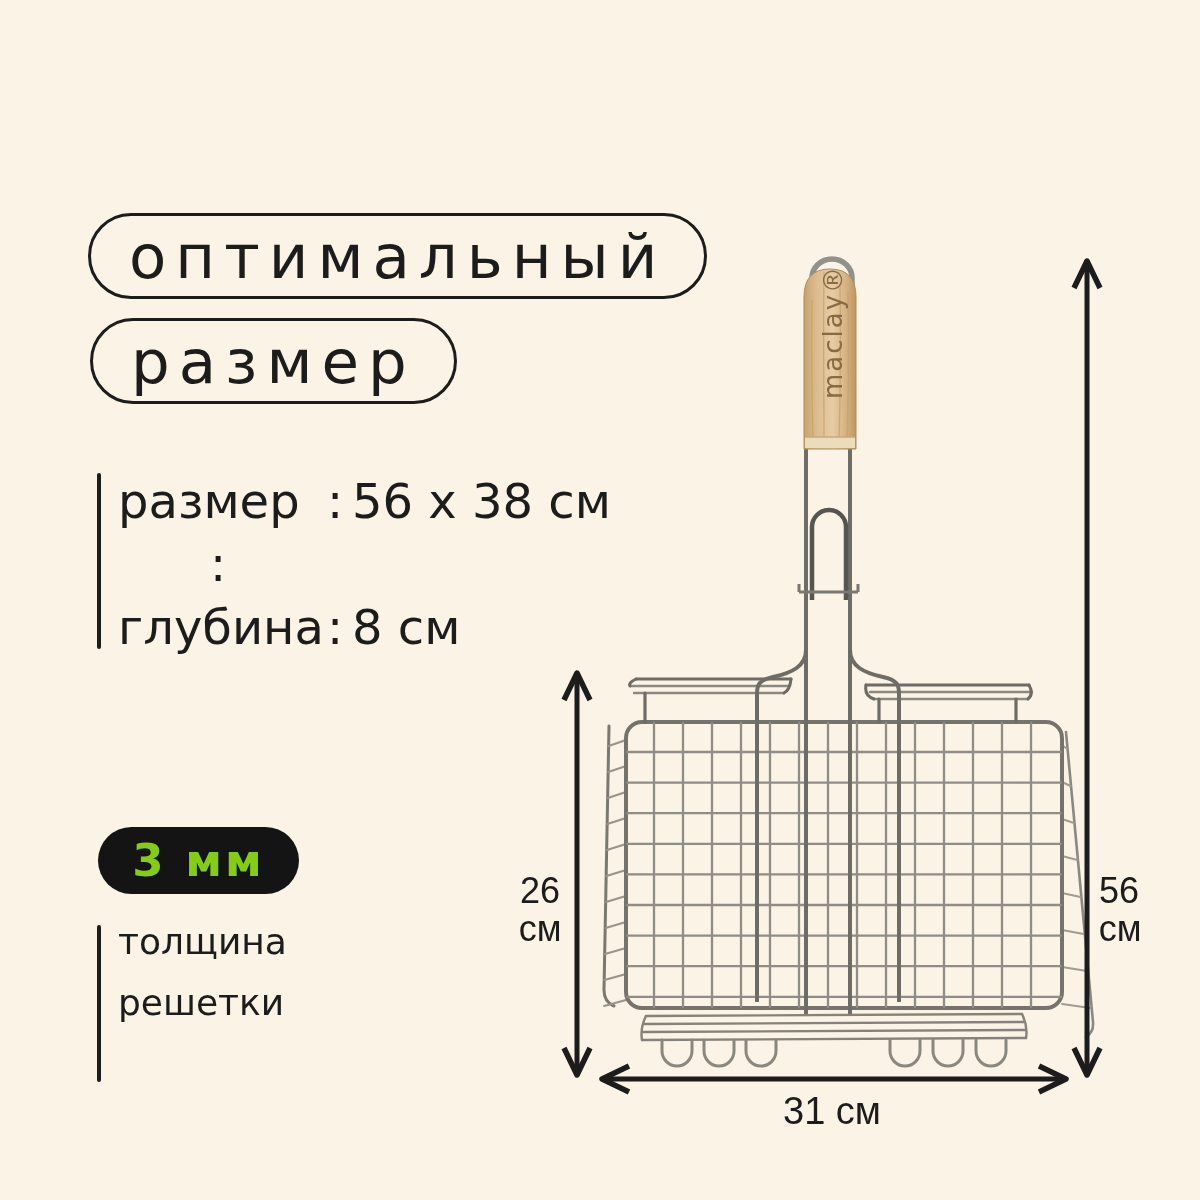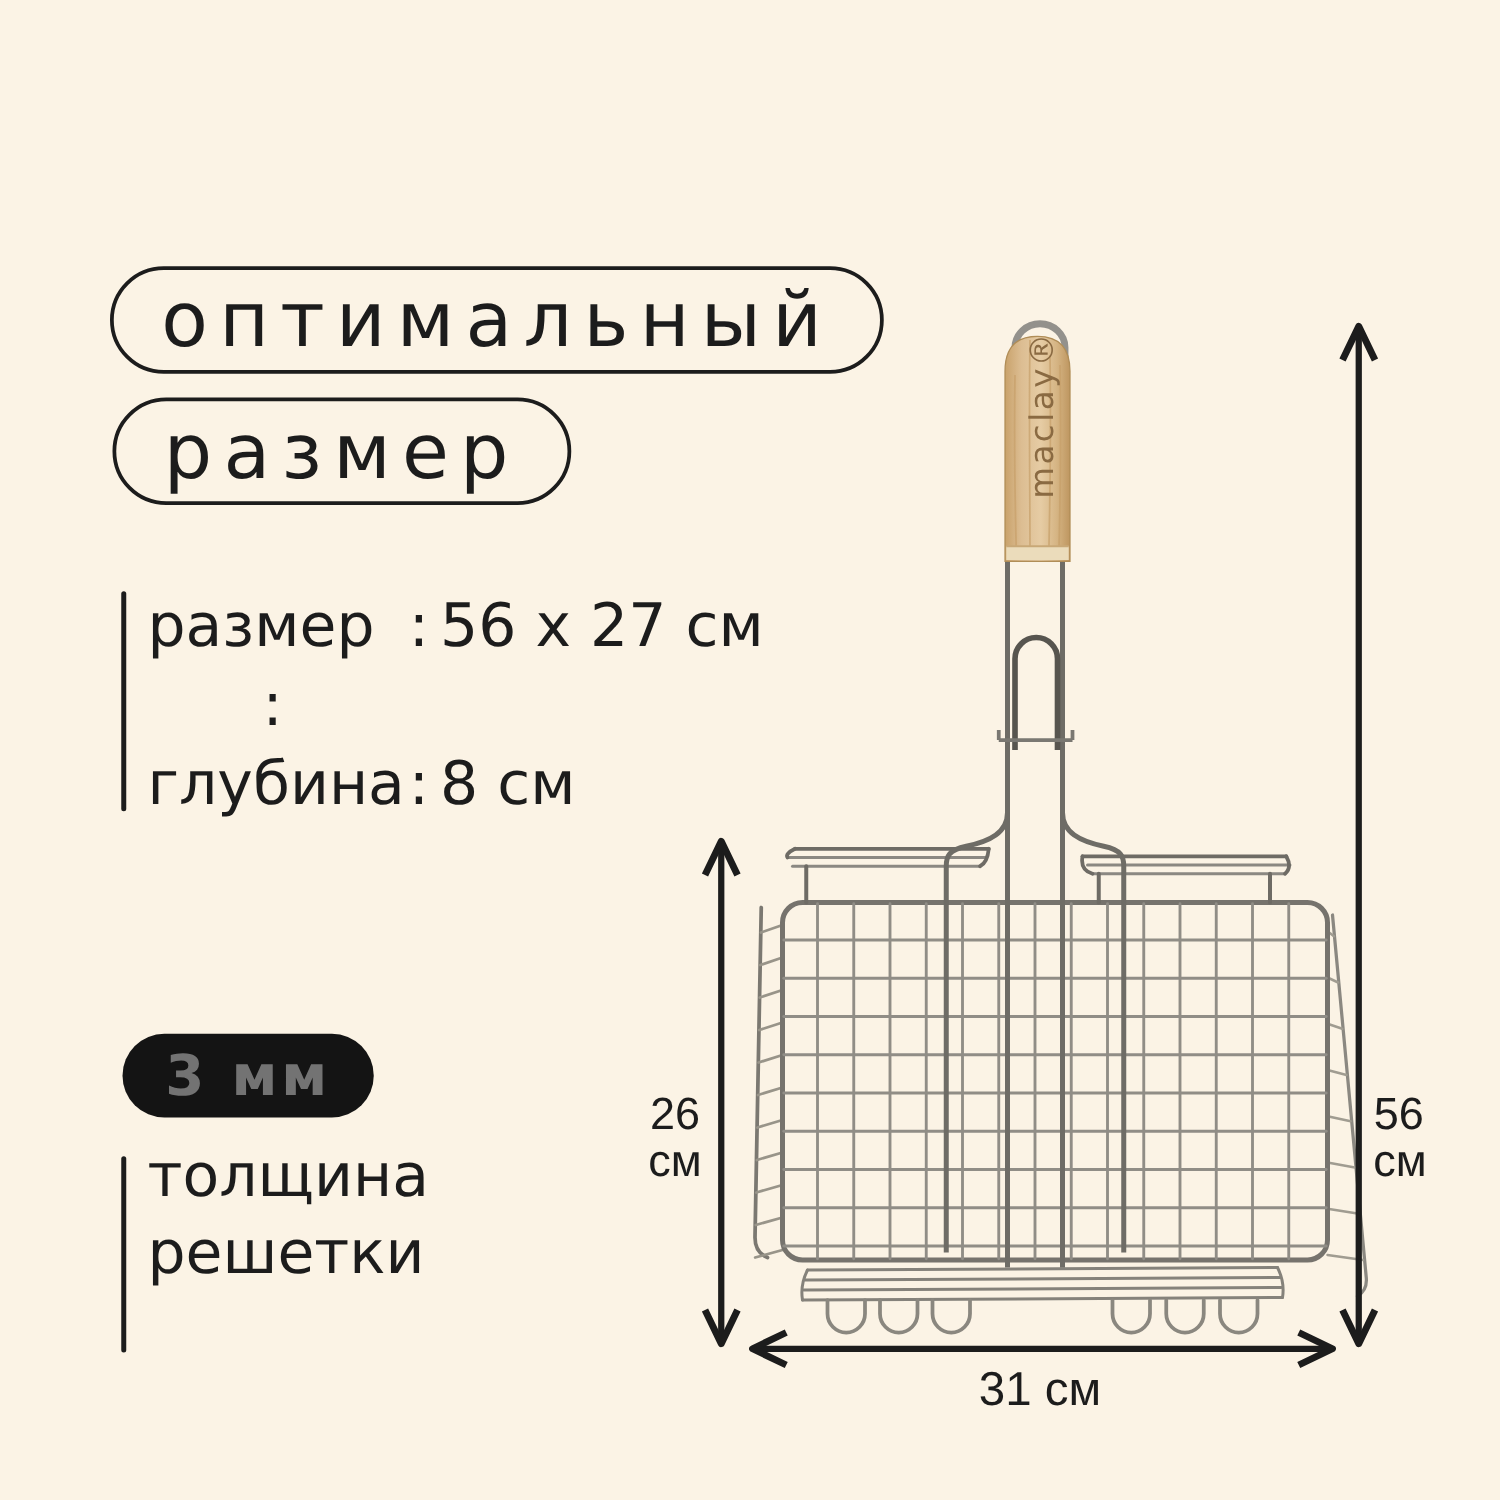--- a/index.html
+++ b/index.html
@@ -37,27 +37,27 @@
     display:grid;
     grid-template-columns:200px 34px auto;
     font-size:48px;line-height:63px;
     white-space:nowrap;
   }
   .spec-row .colon{text-align:center;}
 
   .badge{
     position:absolute;left:98px;top:827px;
     width:201px;height:67px;
-    background:#141414;color:#737373;
+    background:#141414;color:#84cc16;
     border-radius:36px;
     display:flex;align-items:center;justify-content:center;
     font-size:45px;font-weight:bold;letter-spacing:3px;
   }
 
-  .feature{position:absolute;left:118px;top:911px;font-size:48px;line-height:61px;white-space:nowrap;}
+  .feature{position:absolute;left:118px;top:911px;font-size:36px;line-height:61px;white-space:nowrap;}
 
   svg.art{position:absolute;left:0;top:0;}
   svg text{font-family:"Liberation Sans","DejaVu Sans",sans-serif;fill:#1C1C1C;font-size:36px;}
   svg text.dim-31{font-size:38px;}
   svg text.brand{font-family:"DejaVu Sans",sans-serif;font-size:26px;fill:#8A6A42;letter-spacing:2px;}
 </style>
 </head>
 <body>
 
 <div class="canvas">
@@ -67,21 +67,21 @@
   </div>
   <div class="pill pill--line2">
     <span>размер</span>
   </div>
 
   <div class="rule rule--specs"></div>
   <div class="specs">
     <div class="spec-row">
       <span>размер</span>
       <span class="colon">:</span>
-      <span>56 x 27 см</span>
+      <span>56 x 38 см</span>
     </div>
     <div class="spec-row">
       <span class="colon">:</span>
     </div>
     <div class="spec-row">
       <span>глубина</span>
       <span class="colon">:</span>
       <span>8 см</span>
     </div>
   </div>

